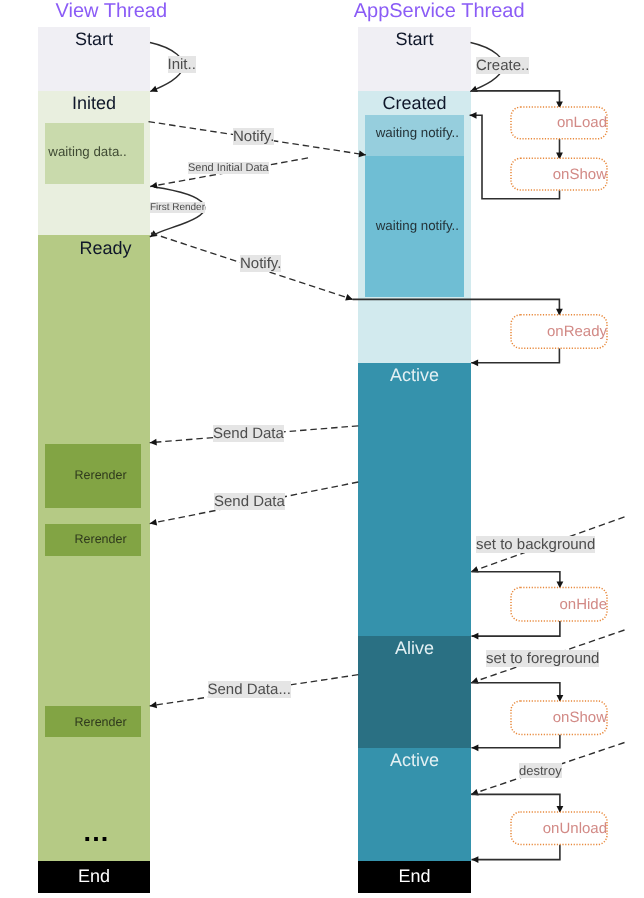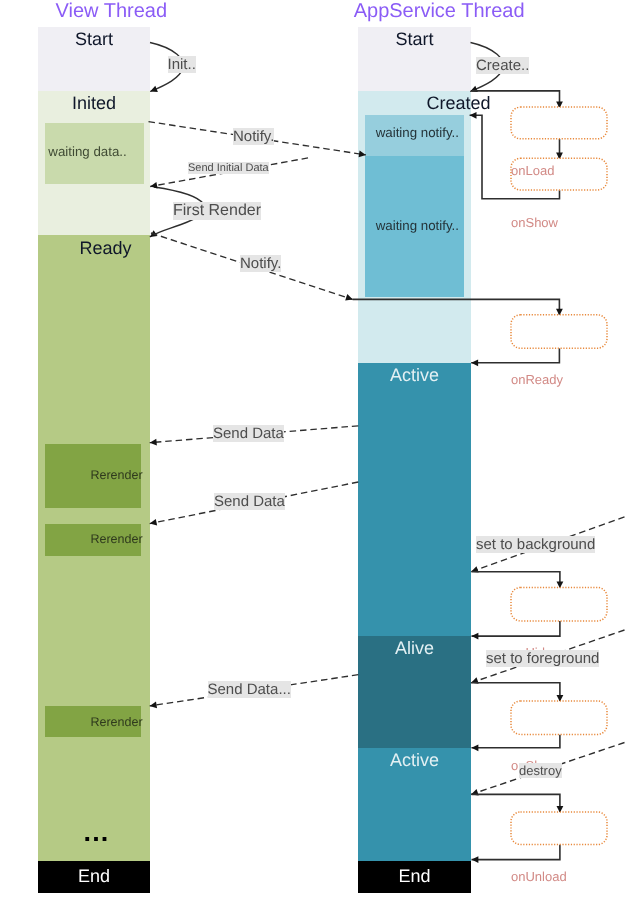--- a/index.html
+++ b/index.html
@@ -7,25 +7,25 @@
   body{width:644px;height:898px;position:relative;overflow:hidden;
        font-family:"Liberation Sans",sans-serif;
        text-rendering:geometricPrecision;-webkit-font-smoothing:antialiased;}
   #stage{position:absolute;left:0;top:0;width:644px;height:898px;}
   .blk{position:absolute;box-sizing:border-box;display:flex;
        align-items:center;justify-content:center;overflow:hidden;}
   .lbl{position:absolute;white-space:nowrap;color:#4d4d4d;background:#e5e5e5;}
   .hdr{position:absolute;white-space:nowrap;color:#8b5cf6;font-size:20px;line-height:1;}
   .btxt{position:absolute;text-align:center;white-space:nowrap;font-size:18px;color:#0f172a;line-height:1;}
   .stxt{position:absolute;text-align:center;white-space:nowrap;font-size:13.3px;color:#3f4a33;line-height:1;}
-  .rtxt{position:absolute;text-align:right;white-space:nowrap;font-size:12.5px;color:#2f3a1d;line-height:1;}
+  .rtxt{position:absolute;text-align:left;white-space:nowrap;font-size:12.5px;color:#2f3a1d;line-height:1;padding-left:28px;}
   .ell{position:absolute;text-align:center;white-space:nowrap;font-size:27px;font-weight:700;color:#000;letter-spacing:1.2px;line-height:1;}
   .ctxt{position:absolute;box-sizing:border-box;display:flex;
-        align-items:center;justify-content:flex-start;
-        color:#d28a86;font-size:13px;margin-top:48px;}
+        align-items:center;justify-content:flex-end;
+        color:#d28a86;font-size:15px;}
   svg.layer{position:absolute;left:0;top:0;pointer-events:none;}
 </style>
 </head>
 <body>
 
 <div id="stage">
 
   <div class="hdr" style="left:55.5px;top:0.6px;">View Thread</div>
   <div class="hdr" style="left:353.7px;top:0.6px;">AppService Thread</div>
 
@@ -123,33 +123,33 @@
   <div class="btxt" style="left:38px;top:94.1px;width:112px;">Inited</div>
   <div class="stxt" style="left:45px;top:144.5px;width:85px;color:#3f4a33;">waiting data..</div>
   <div class="btxt" style="left:38px;top:238.6px;width:135px;">Ready</div>
   <div class="rtxt" style="left:46.5px;top:468.5px;width:96.1px;">Rerender</div>
   <div class="rtxt" style="left:46.5px;top:532.5px;width:96.1px;">Rerender</div>
   <div class="rtxt" style="left:46.5px;top:715.5px;width:96.1px;">Rerender</div>
   <div class="ell" style="left:40.5px;top:818.5px;width:112px;">...</div>
   <div class="btxt" style="left:38px;top:866.5px;width:112px;color:#ffffff;">End</div>
 
   <div class="btxt" style="left:358px;top:30.1px;width:113px;">Start</div>
-  <div class="btxt" style="left:358px;top:94.1px;width:113px;padding-left:44px;">Created</div>
+  <div class="btxt" style="left:358px;top:94.1px;width:113px;">Created</div>
   <div class="stxt" style="left:367.8px;top:126.2px;width:99.1px;color:#243338;">waiting notify..</div>
   <div class="stxt" style="left:367.8px;top:218.5px;width:99.1px;color:#243338;">waiting notify..</div>
   <div class="btxt" style="left:358px;top:366.1px;width:113px;color:#e3f0f3;">Active</div>
   <div class="btxt" style="left:358px;top:639.1px;width:113px;color:#e3f0f3;">Alive</div>
   <div class="btxt" style="left:358px;top:751.3px;width:113px;color:#e3f0f3;">Active</div>
   <div class="btxt" style="left:358px;top:866.5px;width:113px;color:#ffffff;">End</div>
 
   <div class="lbl" style="left:167.5px;top:56.4px;font-size:15px;">Init..</div>
   <div class="lbl" style="left:476px;top:56.8px;font-size:15px;">Create..</div>
   <div class="lbl" style="left:233px;top:127.6px;font-size:15px;">Notify.</div>
   <div class="lbl" style="left:188px;top:162.3px;font-size:11px;">Send Initial Data</div>
-  <div class="lbl" style="left:173px;top:201.7px;font-size:16px;">First Render</div>
+  <div class="lbl" style="left:150px;top:201.7px;font-size:10px;">First Render</div>
   <div class="lbl" style="left:240px;top:254.9px;font-size:15px;">Notify.</div>
   <div class="lbl" style="left:213px;top:425.3px;font-size:15px;">Send Data</div>
   <div class="lbl" style="left:214px;top:493px;font-size:15px;">Send Data</div>
   <div class="lbl" style="left:476px;top:536px;font-size:15px;">set to background</div>
   <div class="lbl" style="left:207.5px;top:681px;font-size:15px;">Send Data...</div>
   <div class="lbl" style="left:486px;top:650px;font-size:15px;">set to foreground</div>
   <div class="lbl" style="left:519px;top:762.7px;font-size:13px;">destroy</div>
 
 </div>
 

